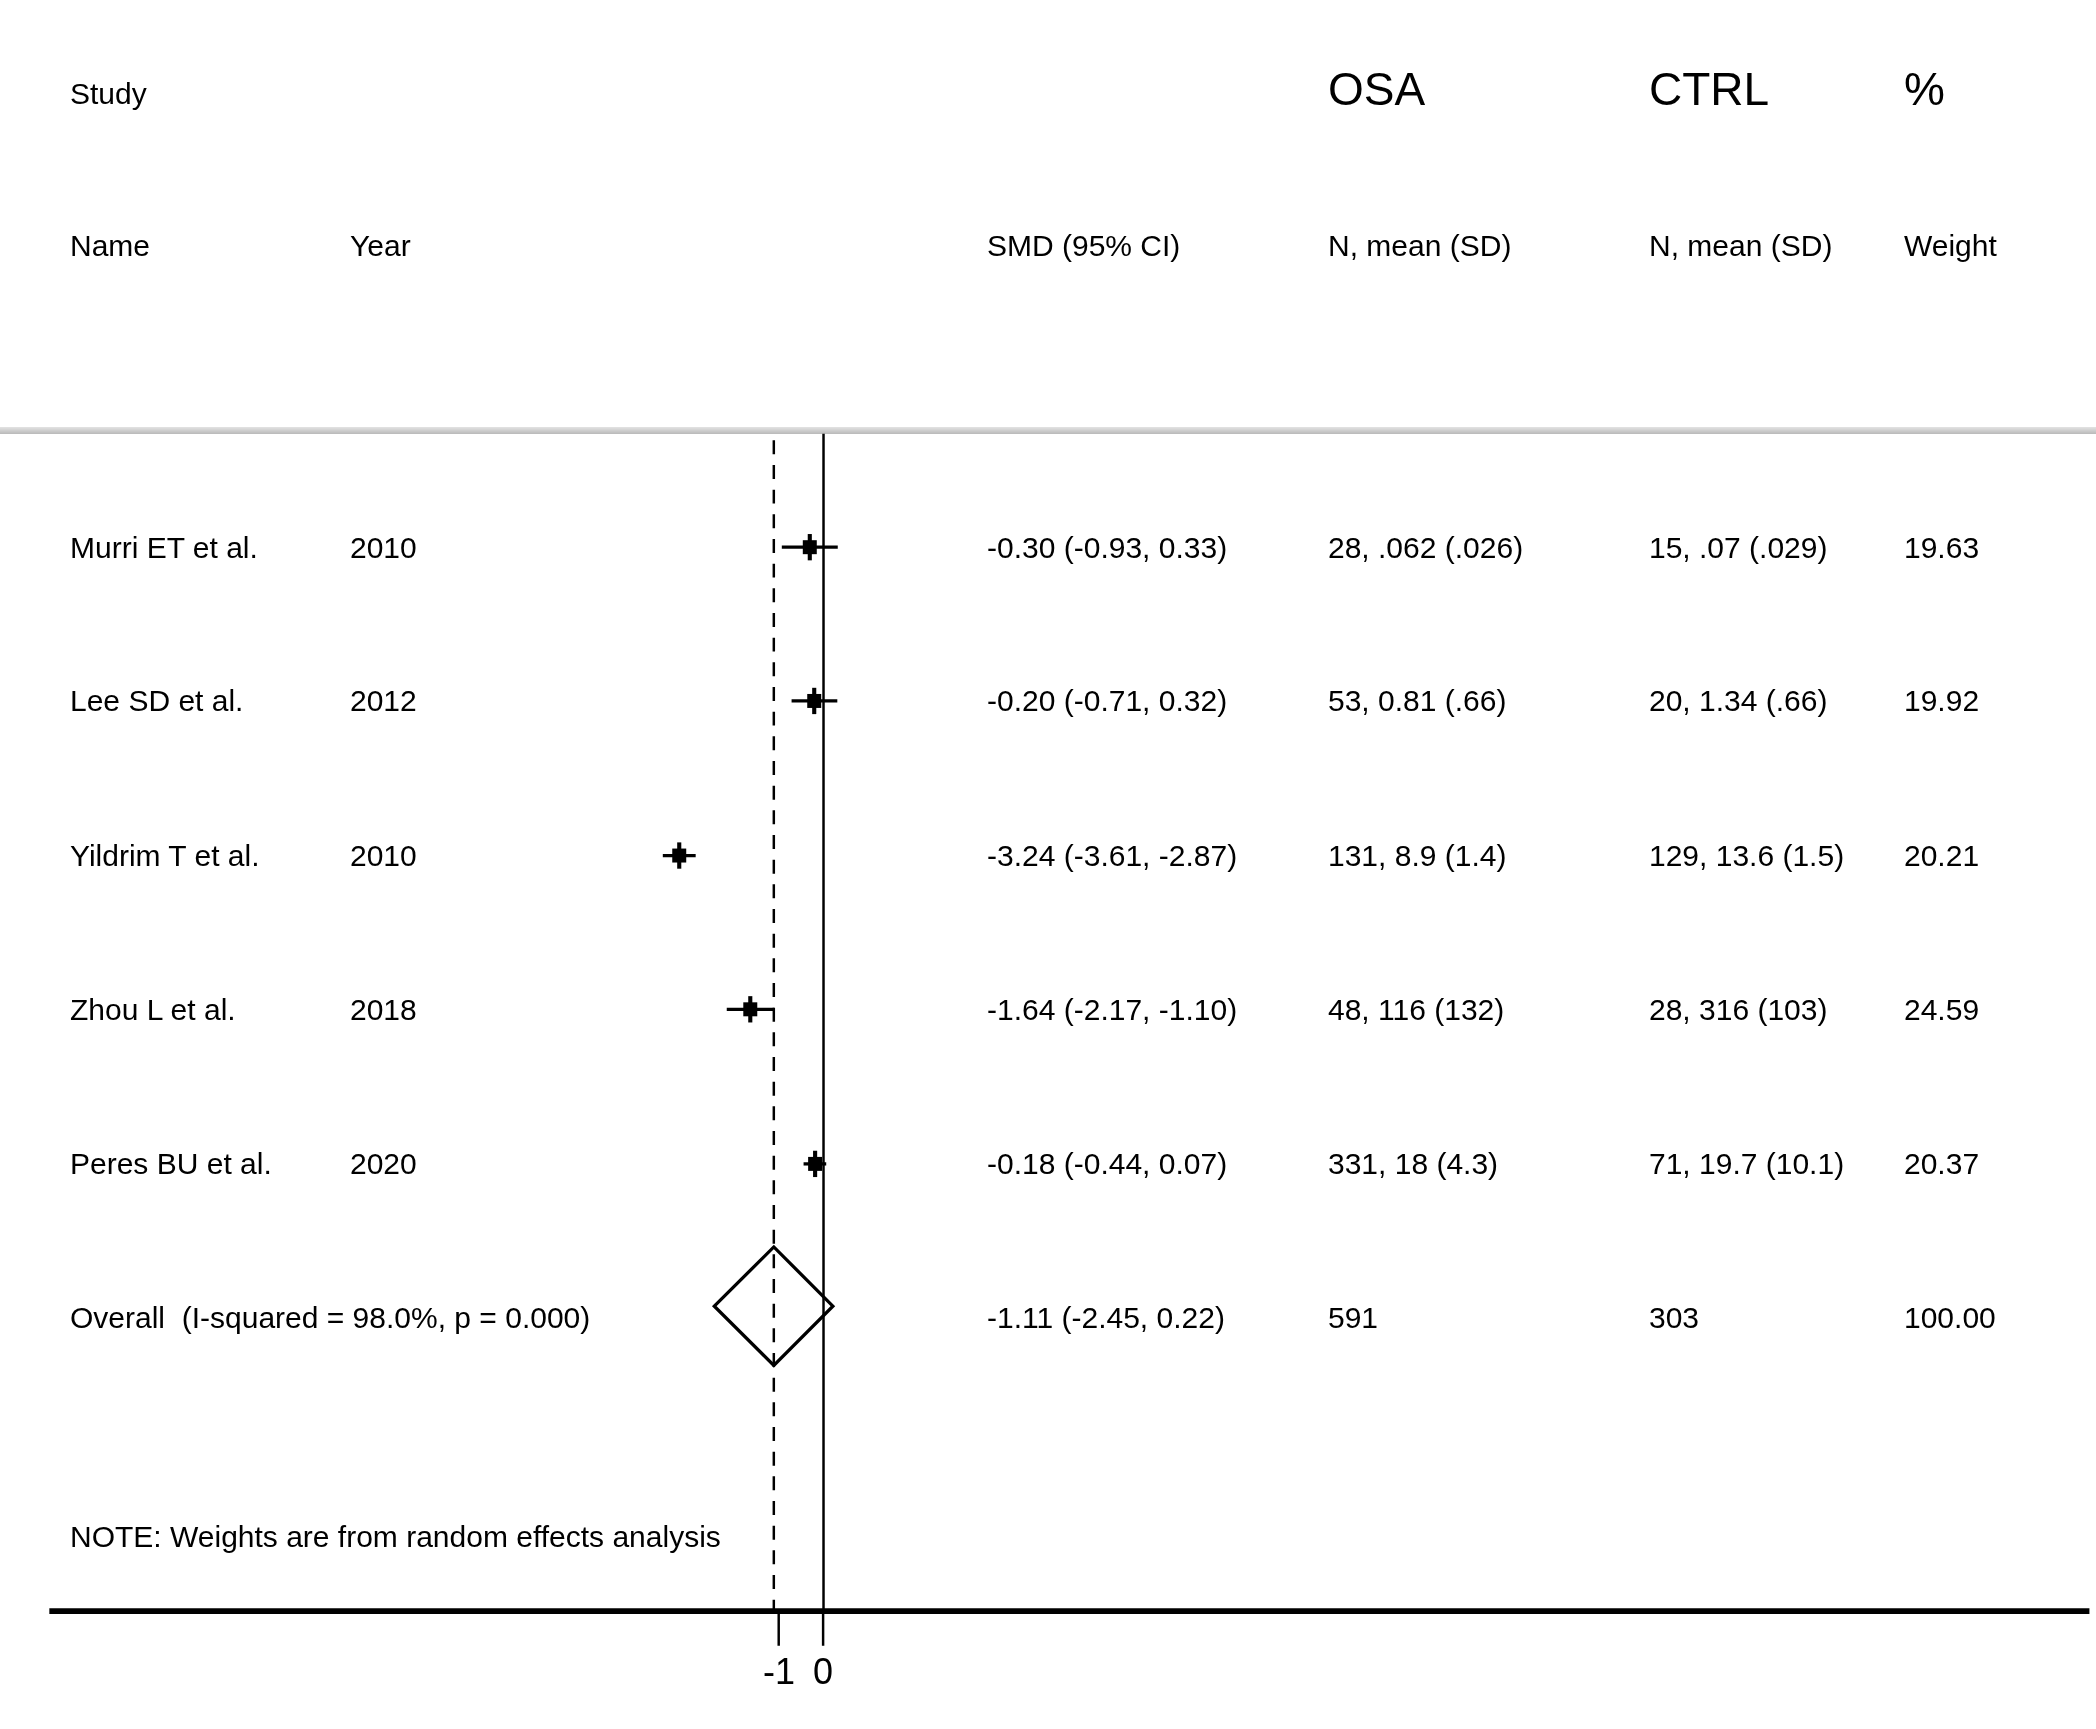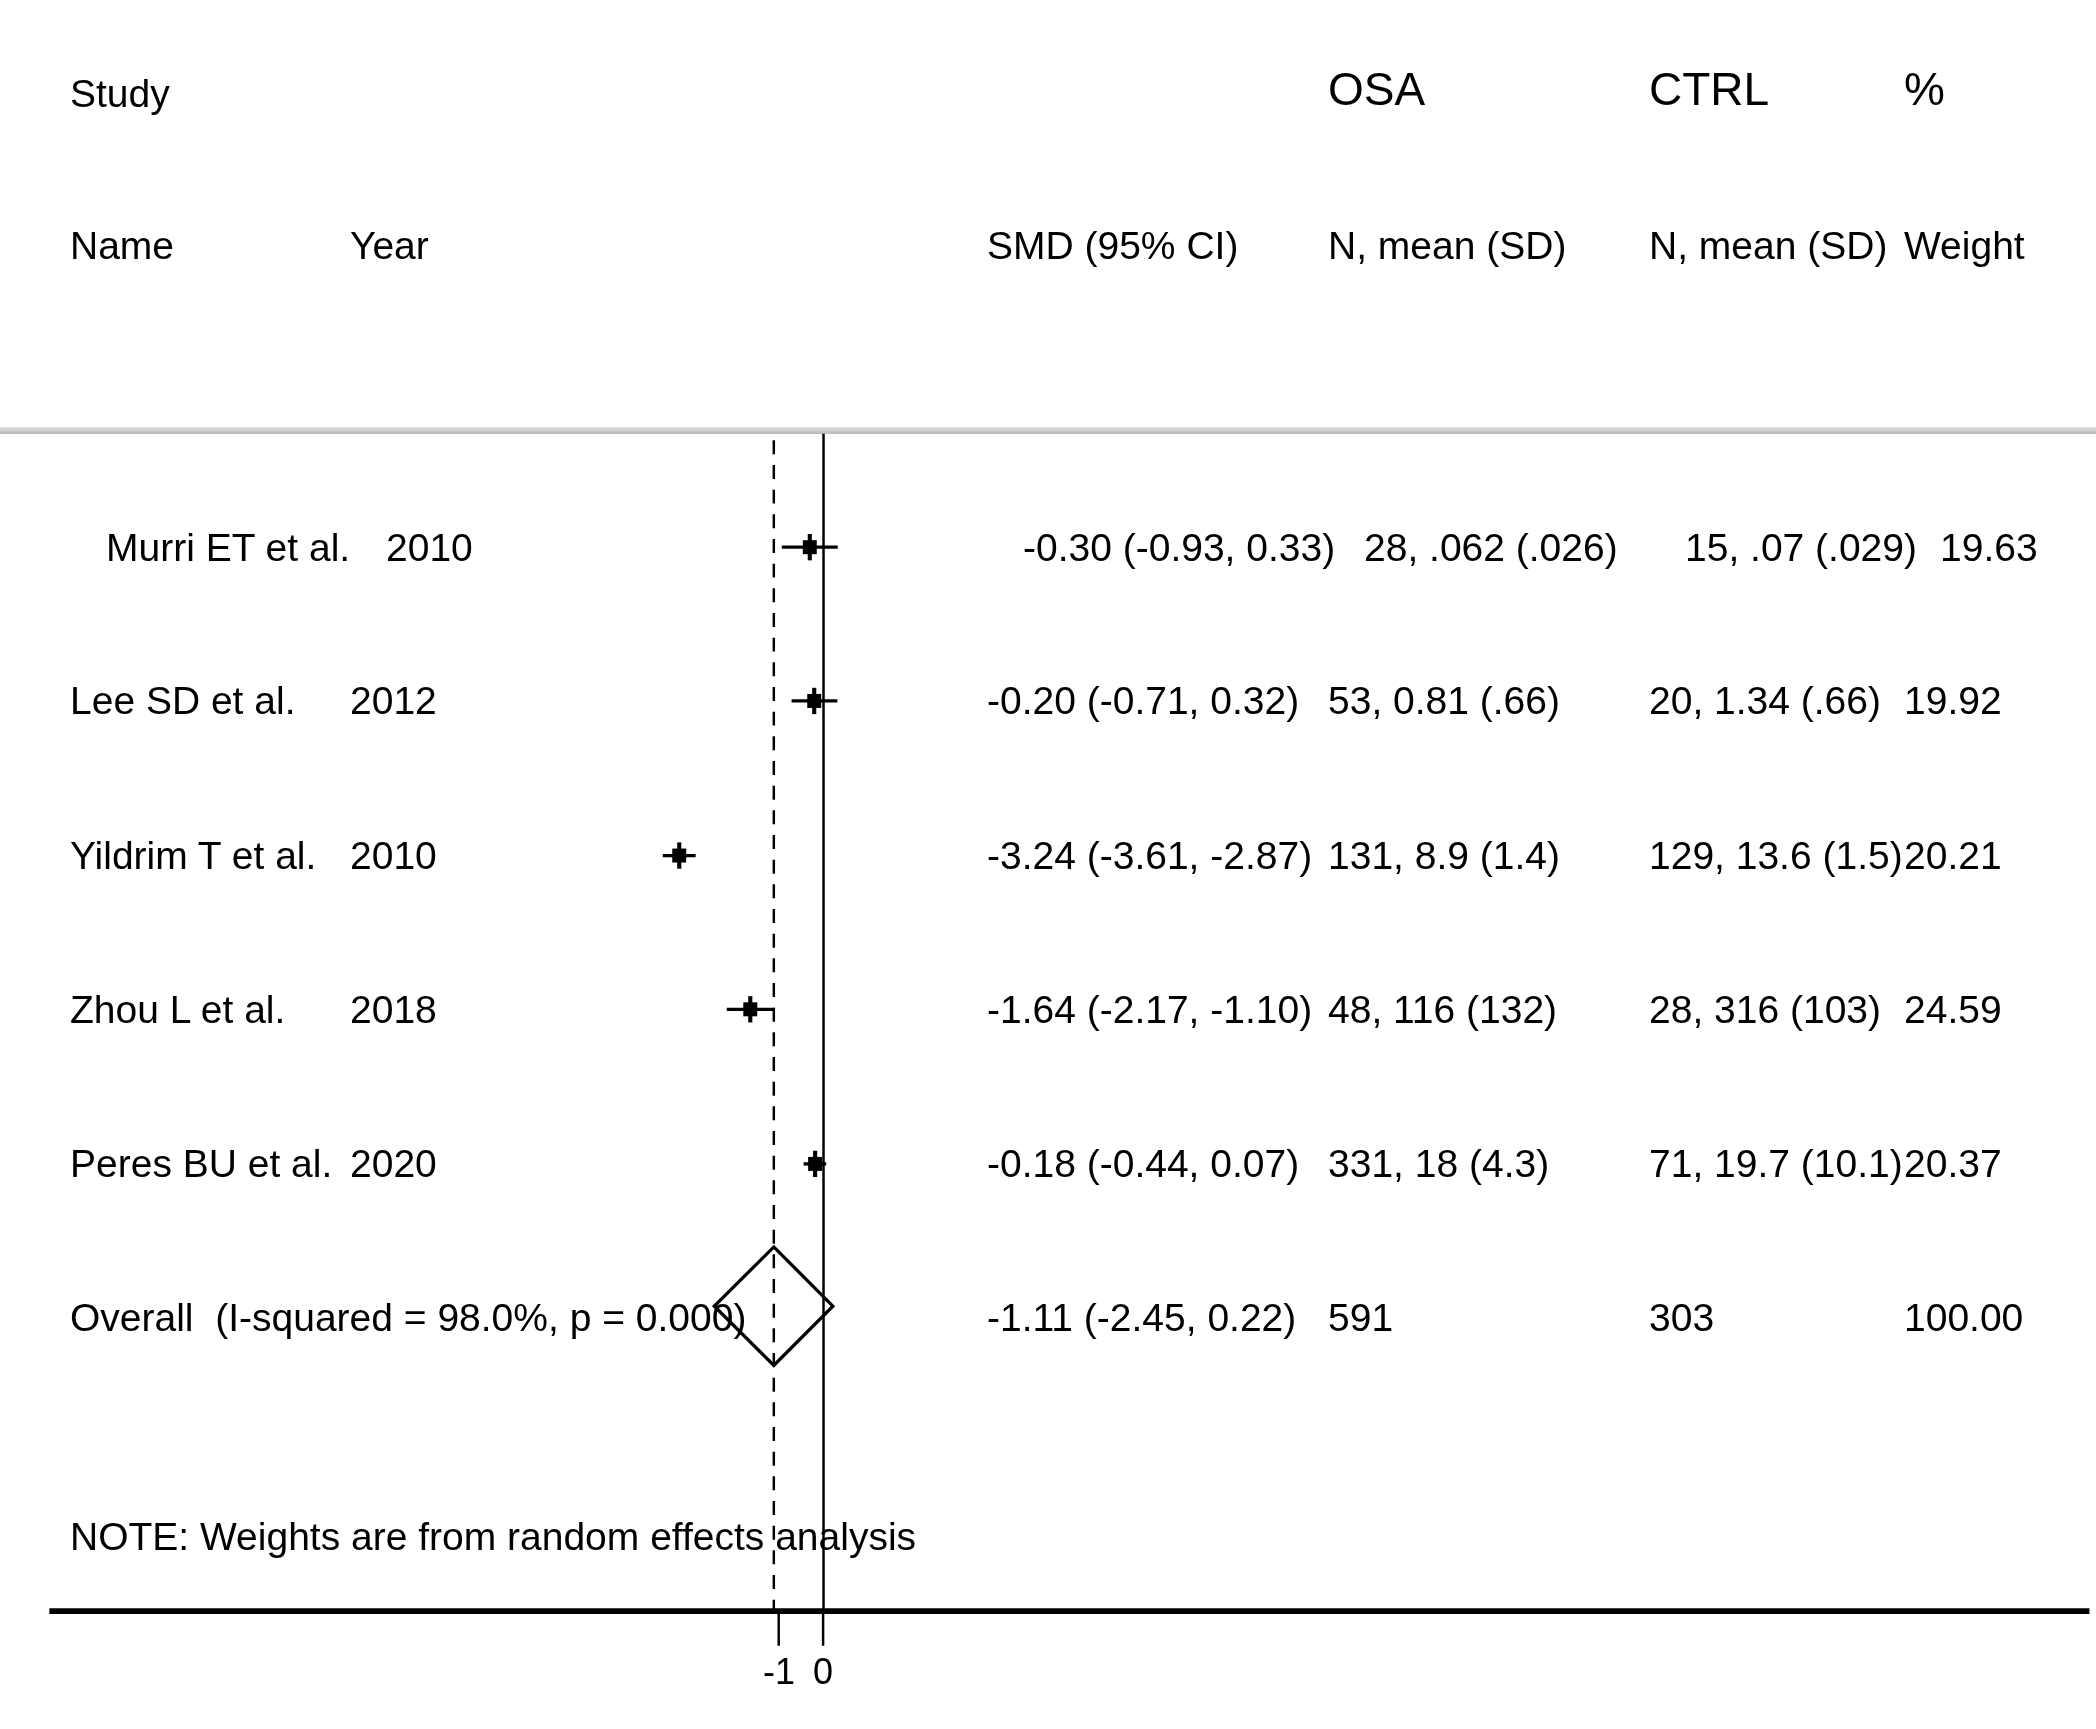--- a/index.html
+++ b/index.html
@@ -7,21 +7,21 @@
     position:relative;
     width:2096px;
     height:1730px;
     background:#ffffff;
     font-family:"Liberation Sans", sans-serif;
     color:#000;
     overflow:hidden;
   }
   .cell{
     position:absolute;
-    font-size:39px;
+    font-size:30px;
     line-height:43px;
     white-space:pre;
     color:#000;
   }
   .hdr-big{
     font-size:46px;
     line-height:53px;
   }
   .sep{
     position:absolute;
@@ -38,21 +38,21 @@
   .col-name{left:70px;}
   .col-year{left:350px;}
   .col-smd{left:987px;}
   .col-osa{left:1328px;}
   .col-ctrl{left:1649px;}
   .col-weight{left:1904px;}
   
   .r-h1{top:72px;}
   .r-h1b{top:63px;}
   .r-h2{top:224px;}
-  .r0{top:526px;margin-left:36px;}
+  .r0{top:526px;}
   .r1{top:679px;}
   .r2{top:834px;}
   .r3{top:988px;}
   .r4{top:1142px;}
   .r5{top:1296px;}
   .r-note{top:1515px;}
   .tick-label{
     position:absolute;
     top:1651px;
     width:82px;

